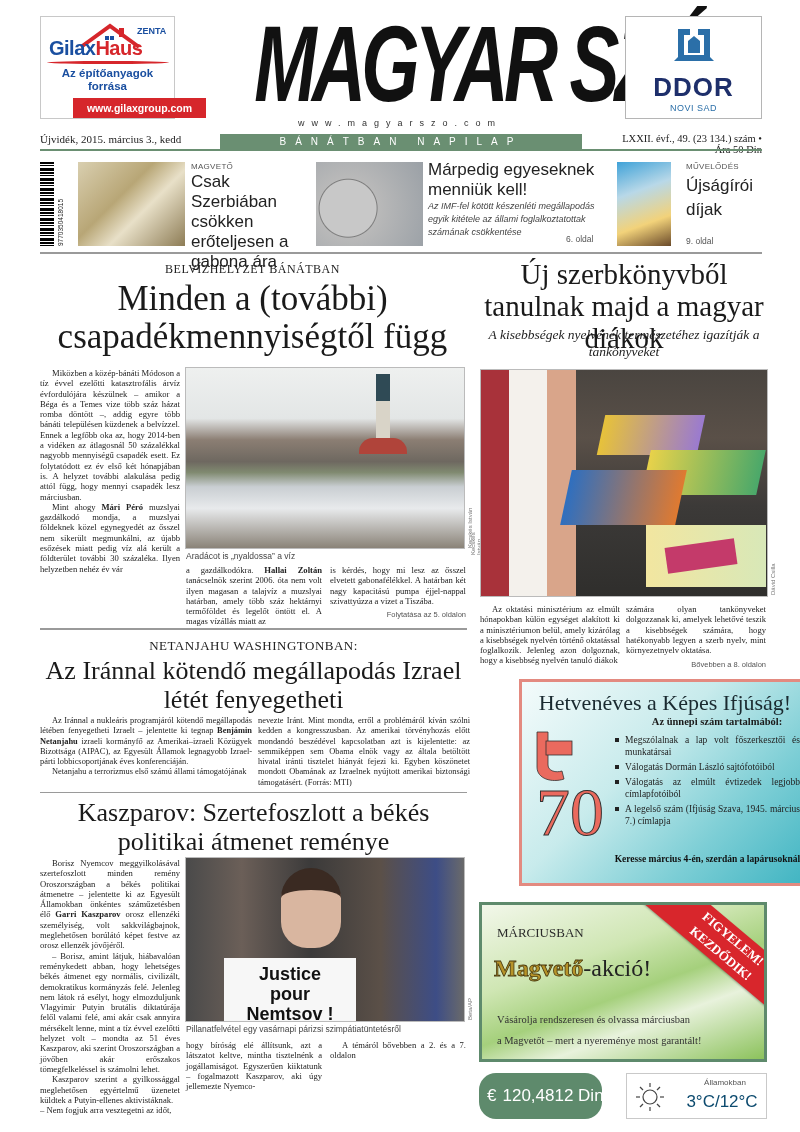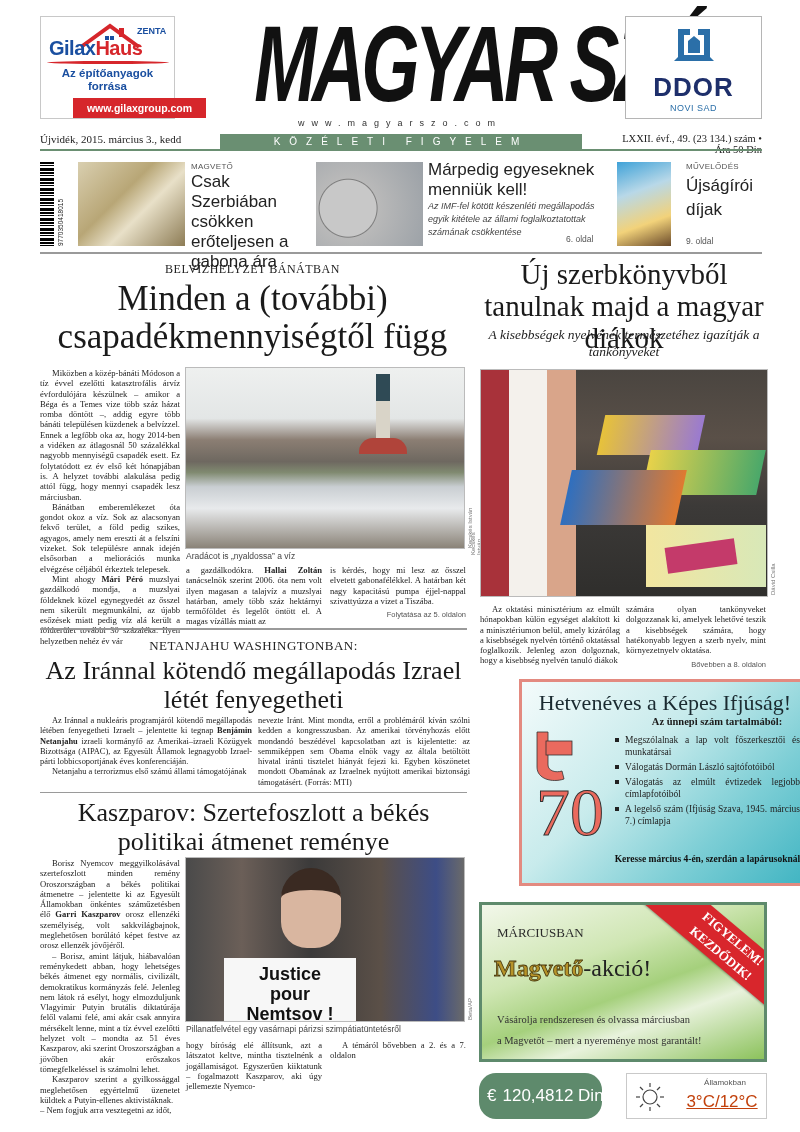--- a/index.html
+++ b/index.html
@@ -100,21 +100,21 @@
   .ad-magveto .brand { position: absolute; left: 12px; top: 50px; font: 24px "Liberation Serif", serif; color: #222; }
   .ad-magveto .brand .gold { font-weight: bold; color: #b7942a; -webkit-text-stroke: 0.8px #4a3a10; }
   .ad-magveto .txt { position: absolute; left: 15px; top: 104px; width: 260px; font: 10.5px/21px "Liberation Serif", serif; color: #333; }
   .ad-magveto .ribbon { position: absolute; left: 150px; top: 20px; width: 190px; height: 42px; background: #d8262c; transform: rotate(40deg); color: #fff; text-align: center; font: bold 13px/19px "Liberation Serif", serif; padding-top: 2px; box-shadow: 0 1px 2px rgba(0,0,0,.3); }
 
   .fx { left: 479px; top: 1073px; width: 123px; height: 46px; background: #5e8a6c; color: #fff; font: 17px/46px "Liberation Sans", sans-serif; padding-left: 8px; white-space: nowrap; border-radius: 17px; }
   .fx span { margin-right: 6px; }
   .weather { left: 626px; top: 1073px; width: 141px; height: 46px; border: 1px solid #c9c9c9; background: #fff; }
   .weather .sun { position: absolute; left: 8px; top: 8px; width: 30px; height: 30px; }
   .weather .lbl { position: absolute; left: 58px; top: 4px; width: 80px; text-align: center; font: 8px "Liberation Sans", sans-serif; color: #555; }
-  .weather .temp { position: absolute; left: 50px; top: 18px; width: 90px; text-align: center; font: 17px "Liberation Sans", sans-serif; color: #c2410c; text-decoration: underline; }
+  .weather .temp { position: absolute; left: 50px; top: 18px; width: 90px; text-align: center; font: 17px "Liberation Sans", sans-serif; color: #0c4a6e; }
 </style>
 </head>
 <body>
 
 <div class="abs ad-gilax">
   <svg class="roof" viewBox="0 0 62 26">
       <path d="M2 24 L31 3 L60 24" fill="none" stroke="#d6262b" stroke-width="4"></path>
       <rect x="40" y="5" width="5" height="9" fill="#d6262b"></rect>
       <rect x="26" y="13" width="4" height="4" fill="#1a4fa0"></rect>
       <rect x="31" y="13" width="4" height="4" fill="#1a4fa0"></rect>
@@ -138,21 +138,21 @@
   <svg class="mark" viewBox="0 0 48 40">
       <path d="M8 2 H20 V8 H14 V28 H34 V8 H28 V2 H40 V34 H8 Z" fill="#2b6fa8"></path>
       <path d="M18 26 V14 L24 9 L30 14 V26 Z" fill="#2b6fa8"></path>
       <path d="M4 34 L8 30 V34 Z M44 34 L40 30 V34 Z" fill="#2b6fa8"></path>
     </svg>
   <div class="name">DDOR</div>
   <div class="city">NOVI SAD</div>
 </div>
 
 <div class="abs dateline">Újvidék, 2015. március 3., kedd</div>
-<div class="abs kozeleti">KÖZÉLETI FIGYELEM</div>
+<div class="abs kozeleti">BÁNÁTBAN NAPILAP</div>
 <div class="abs issue">LXXII. évf., 49. (23 134.) szám • Ára 50 Din</div>
 <div class="abs rule-green"></div>
 
 <div class="abs barcode">
   <div class="bars"></div>
   <div class="num">9770350418015</div>
 </div>
 <div class="abs thumb-grain"></div>
 <div class="abs teaser-kicker t1-kicker">MAGVETŐ</div>
 <div class="abs teaser-title t1-title">Csak Szerbiában csökken erőteljesen a gabona ára</div>
@@ -167,21 +167,20 @@
 <div class="abs teaser-title t3-title">Újságírói díjak</div>
 <div class="abs teaser-page t3-page">9. oldal</div>
 
 <div class="abs rule-grey" style="left:40px;top:252px;width:722px;"></div>
 
 <div class="abs kicker" style="left:40px;top:262px;width:425px;">BELVÍZHELYZET BÁNÁTBAN</div>
 <div class="abs headline" style="left:40px;top:280px;width:425px;">Minden a (további) csapadékmennyiségtől függ</div>
 
 <div class="abs body" style="left:40px;top:368px;width:140px;">
   <p>Miközben a közép-bánáti Módoson a tíz évvel ezelőtti katasztrofális árvíz évfordulójára készülnek – amikor a Béga és a Temes vize több száz házat romba döntött –, addig egyre több bánáti településen küzdenek a belvízzel. Ennek a legfőbb oka az, hogy 2014-ben a vidéken az átlagosnál 50 százalékkal nagyobb mennyiségű csapadék esett. Ez folytatódott ez év első két hónapjában is. A helyzet további alakulása pedig attól függ, hogy mennyi csapadék lesz márciusban.</p>
-  <p>Bánátban emberemlékezet óta gondot okoz a víz. Sok az alacsonyan fekvő terület, a föld pedig szikes, agyagos, amely nem ereszti át a felszíni vizeket. Sok településre annak idején elsősorban a meliorációs munka elvégzése céljából érkeztek telepesek.</p>
   <p><span>Mint ahogy </span><b>Mári Péró</b><span> muzslyai gazdálkodó mondja, a muzslyai földeknek közel egynegyedét az ősszel nem sikerült megmunkálni, az újabb esőzések miatt pedig víz alá került a földterület további 30 százaléka. Ilyen helyzetben nehéz év vár</span></p>
 </div>
 <div class="abs photo-flood">
   <div class="tower"></div>
   <div class="roof"></div>
 </div>
 <div class="abs credit" style="left:467px;top:500px;height:48px;">Kecskés István</div>
 <div class="abs caption" style="left:186px;top:551px;">Aradácot is „nyaldossa” a víz</div>
 <div class="abs body" style="left:186px;top:565px;width:136px;">
   <p class="noind"><span>a gazdálkodókra. </span><b>Hallai Zoltán</b><span> tanácselnök szerint 2006. óta nem volt ilyen magasan a talajvíz a muzslyai határban, amely több száz hektárnyi termőföldet és legelőt öntött el. A magas vízállás miatt az</span></p>

